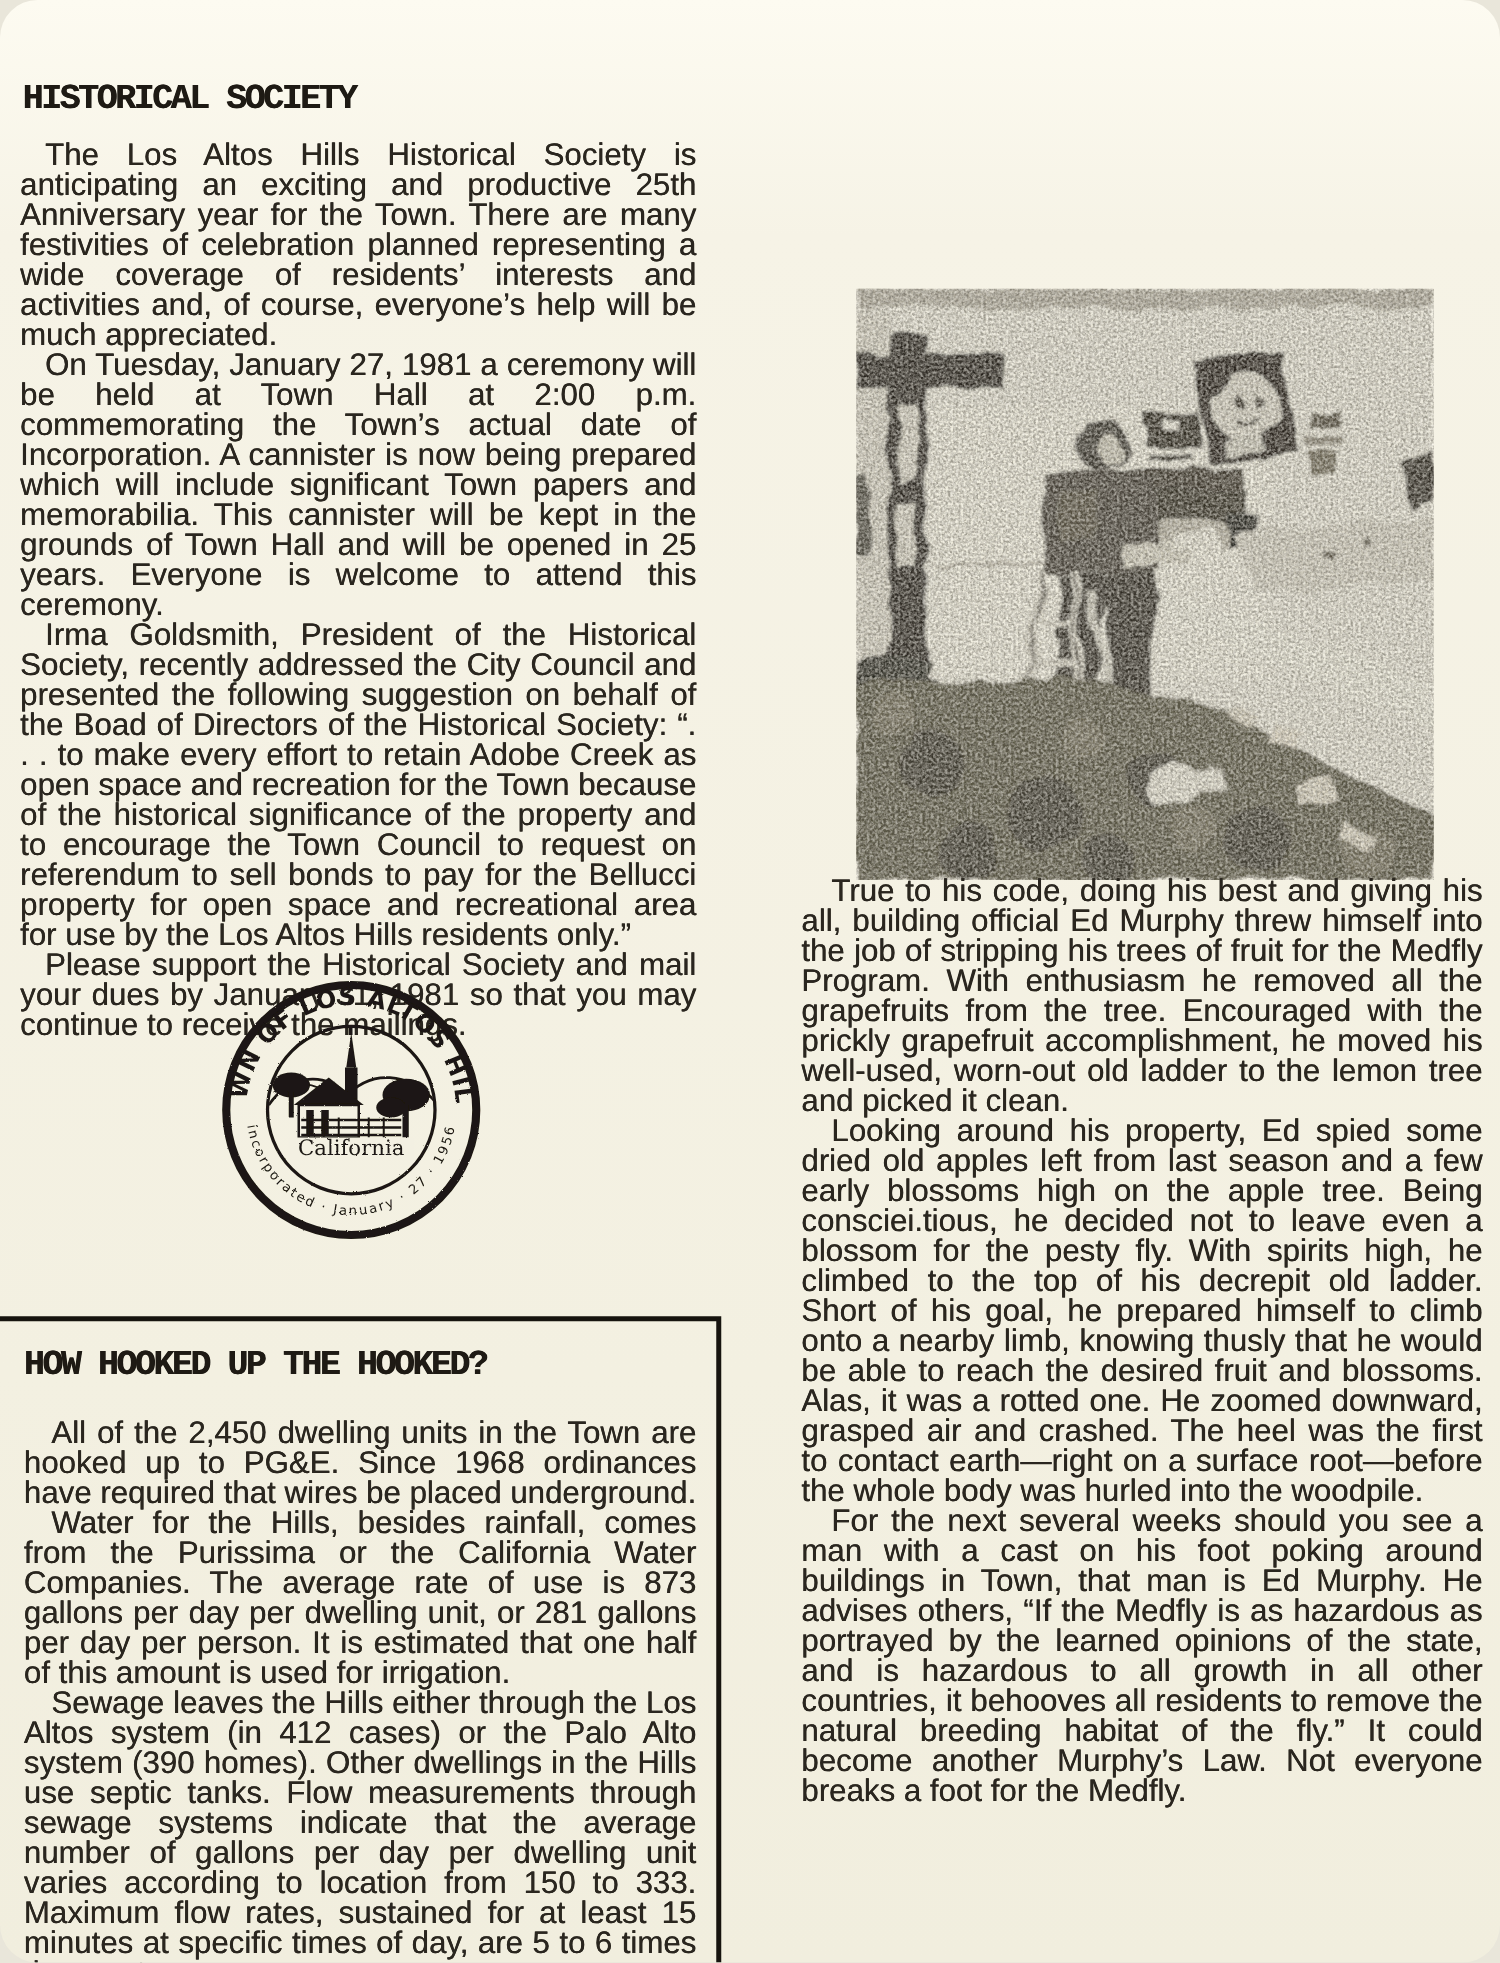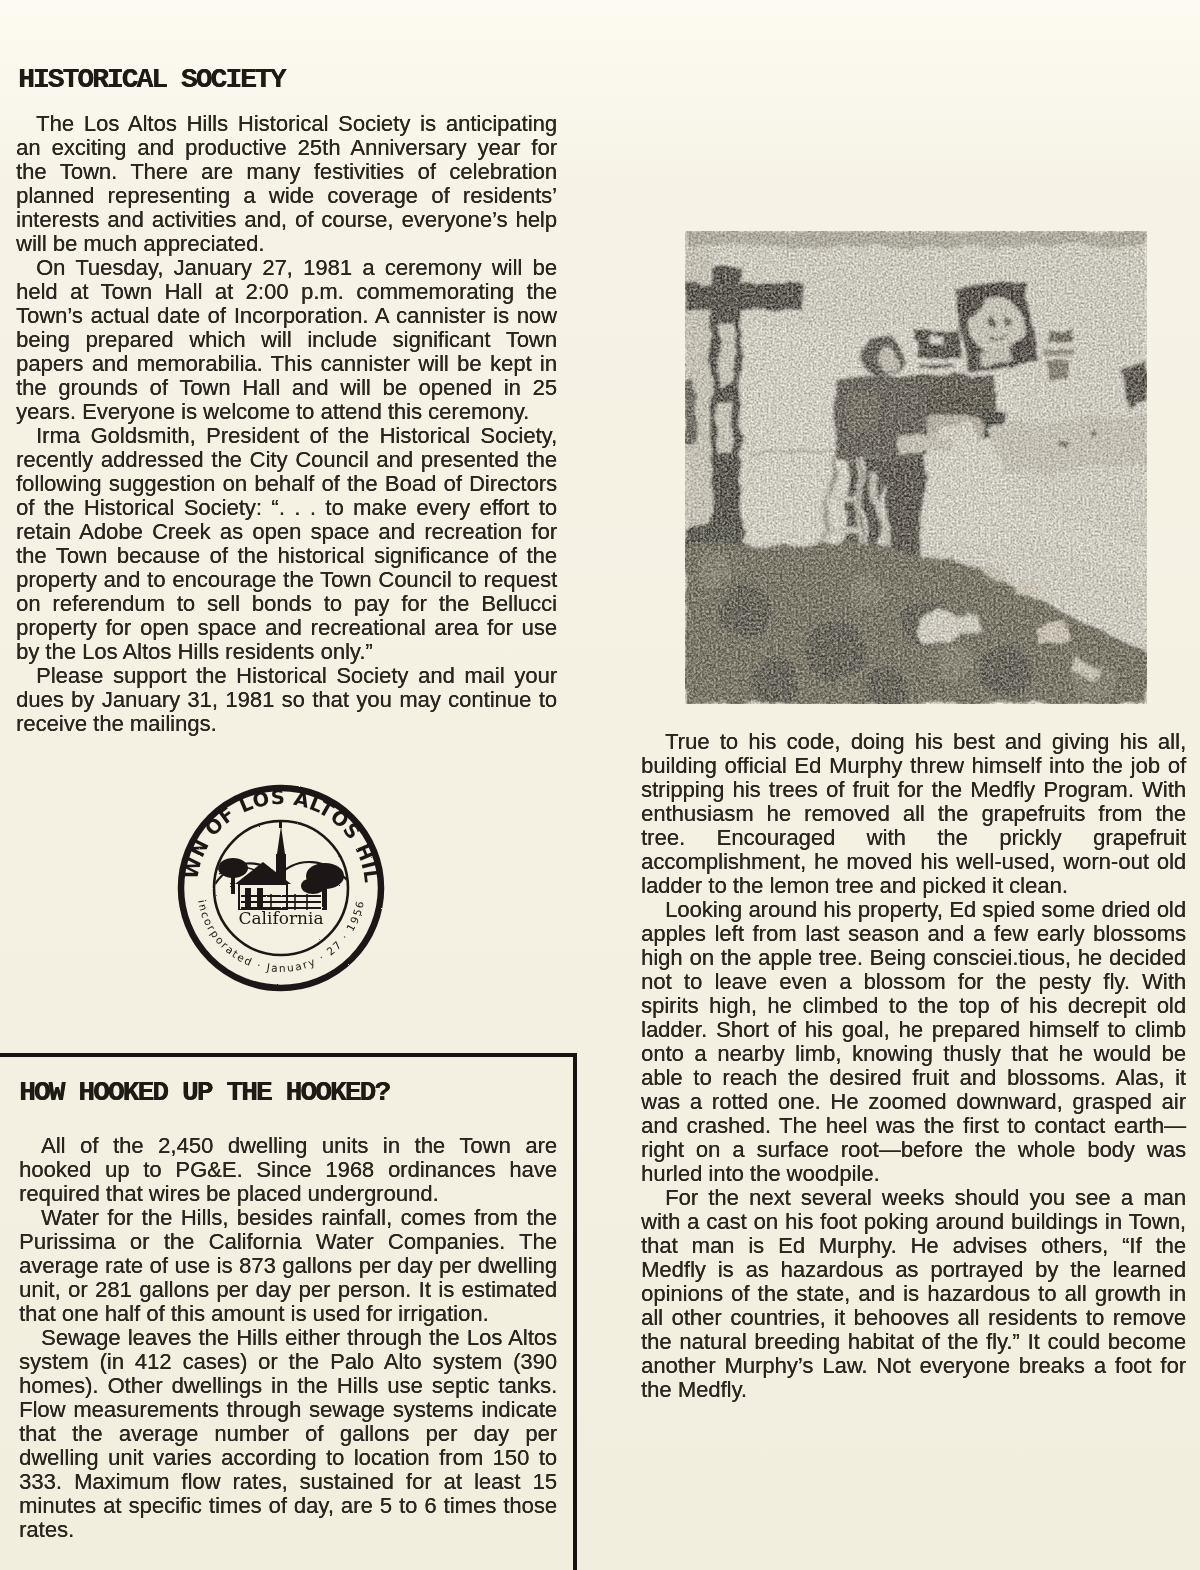--- a/index.html
+++ b/index.html
@@ -4,41 +4,42 @@
 <style>
   html,body{margin:0;padding:0;background:#e9e6da;}
   .page{
     position:relative;
     width:1200px;height:1570px;
     margin:0 auto;
     background:linear-gradient(180deg,#fdfbf1 0%,#f6f3e6 12%,#f3f0e1 70%,#f1eede 100%);
     overflow:hidden;
     font-family:"Liberation Sans",sans-serif;
     color:#2a261f;
+    border-radius:30px;
   }
   .tw-head{
     position:absolute;
     font-family:"Liberation Mono",monospace;
     font-weight:bold;
     font-size:28px;
     letter-spacing:-2px;
     color:#1e1a14;
     white-space:nowrap;
     text-shadow:0.4px 0 0 #1e1a14;
   }
   .flow p{
     margin:0;
-    font-size:22px;
+    font-size:25px;
     line-height:24px;
     text-align:justify;
     text-indent:20px;
     text-shadow:0.25px 0 0 currentColor;
   }
   .left-col{position:absolute;left:16px;top:112px;width:541px;}
-  .right-col{position:absolute;left:641px;top:730px;width:545px;}
+  .right-col{position:absolute;left:641px;top:701px;width:545px;}
   .right-col p{text-indent:24px;}
   .seal{position:absolute;left:175px;top:782px;width:212px;height:212px;}
   .photo{position:absolute;left:685px;top:231px;width:462px;height:473px;}
   .hook-box{
     position:absolute;
     left:-5px;top:1053px;
     width:582px;height:560px;
     border:4px solid #17140f;
     box-sizing:border-box;
     padding:14px 16px 0 20px;

